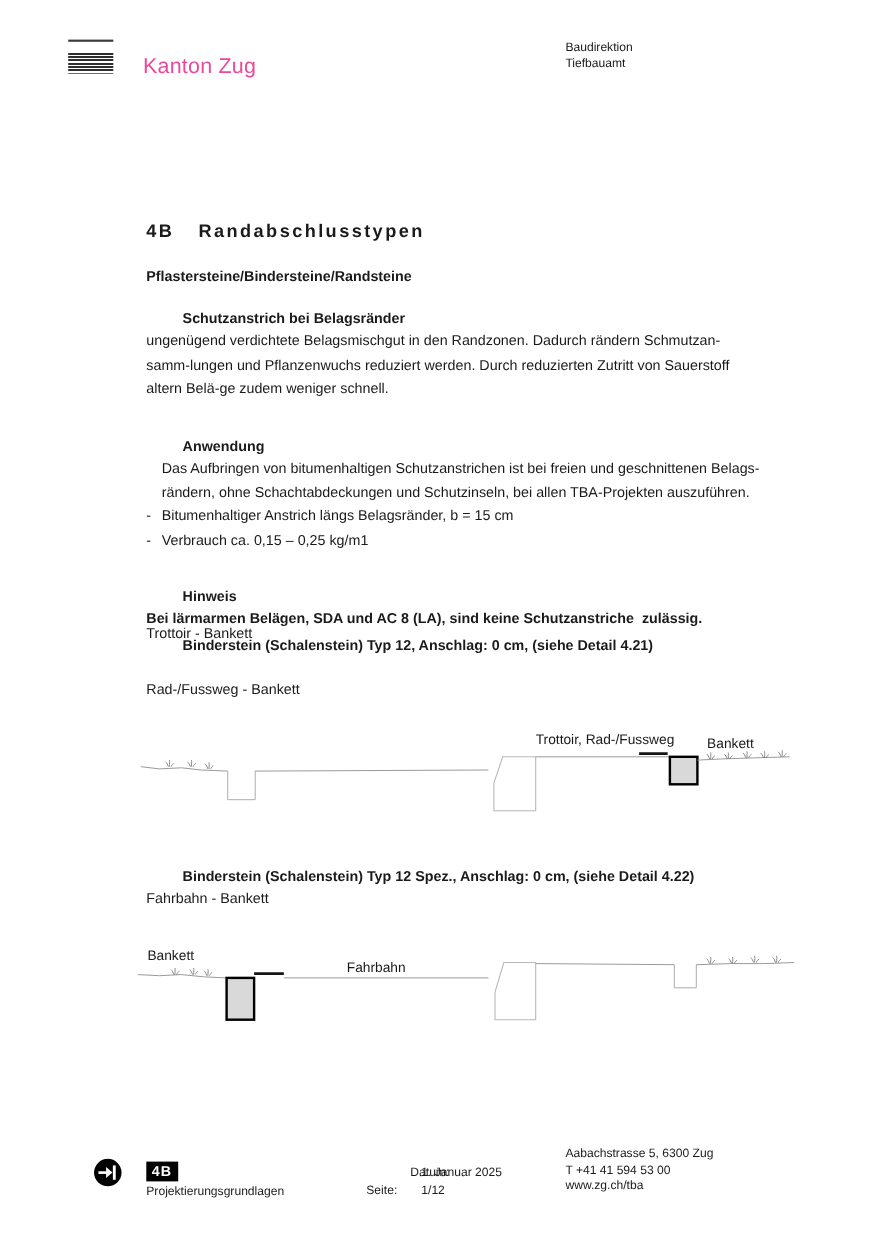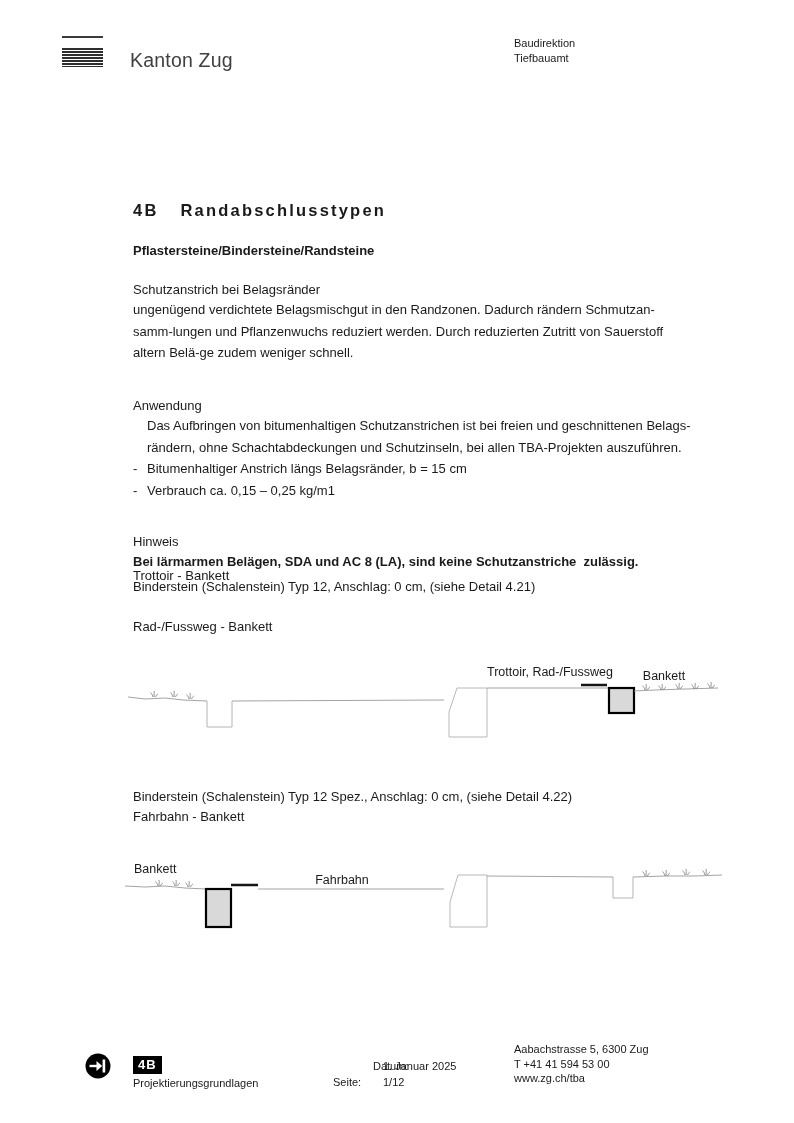--- a/index.html
+++ b/index.html
@@ -9,30 +9,30 @@
   }
   .abs{position:absolute;}
   .small{font-size:11px;line-height:14.5px;}
   .body-text{font-size:13px;line-height:21.5px;white-space:pre-wrap;}
 
   
   .logo{left:62px;top:36px;width:41px;}
   .logo-topline{height:1.6px;background:#3c3c3c;}
   .logo-stripes{margin-top:10px;height:19px;
     background:repeating-linear-gradient(#2e2e2e 0 1.7px,#ffffff 1.7px 3px);}
-  .brand{left:130px;top:49px;font-size:19.5px;letter-spacing:0.2px;color:#404040;}
+  .brand{left:130px;top:49px;font-size:19.5px;letter-spacing:0.2px;color:#ec4899;}
   .dept{left:514px;top:36px;}
 
   
   .col{left:133px;width:606px;}
   .breadcrumb{top:167px;}
   .title{top:201px;font-size:16.5px;font-weight:bold;letter-spacing:2.2px;}
   .title .num{margin-right:22px;}
   .subtitle{top:243px;font-size:13px;font-weight:bold;}
-  .h-sec{font-size:13px;font-weight:normal;line-height:18px;}
+  .h-sec{font-size:13px;font-weight:bold;line-height:18px;margin-left:33px;}
   .sec1-h{top:281px;} .sec1-b{top:299px;}
   .sec2-h{top:397px;} .sec2-b{top:415px;margin-left:14px;}
   .bullets{top:458px;}
   .bullet{display:flex;font-size:13px;line-height:21.5px;}
   .bullet .mark{width:14px;flex:0 0 14px;}
   .sec3-h{top:533px;} .sec3-b{top:551px;font-weight:bold;}
   .d1-h{top:578px;} .d1-s1{top:567px;} .d1-s2{top:618px;}
   .d2-h{top:788px;} .d2-s1{top:808px;}
   .plain{font-size:13px;line-height:18px;}
 

